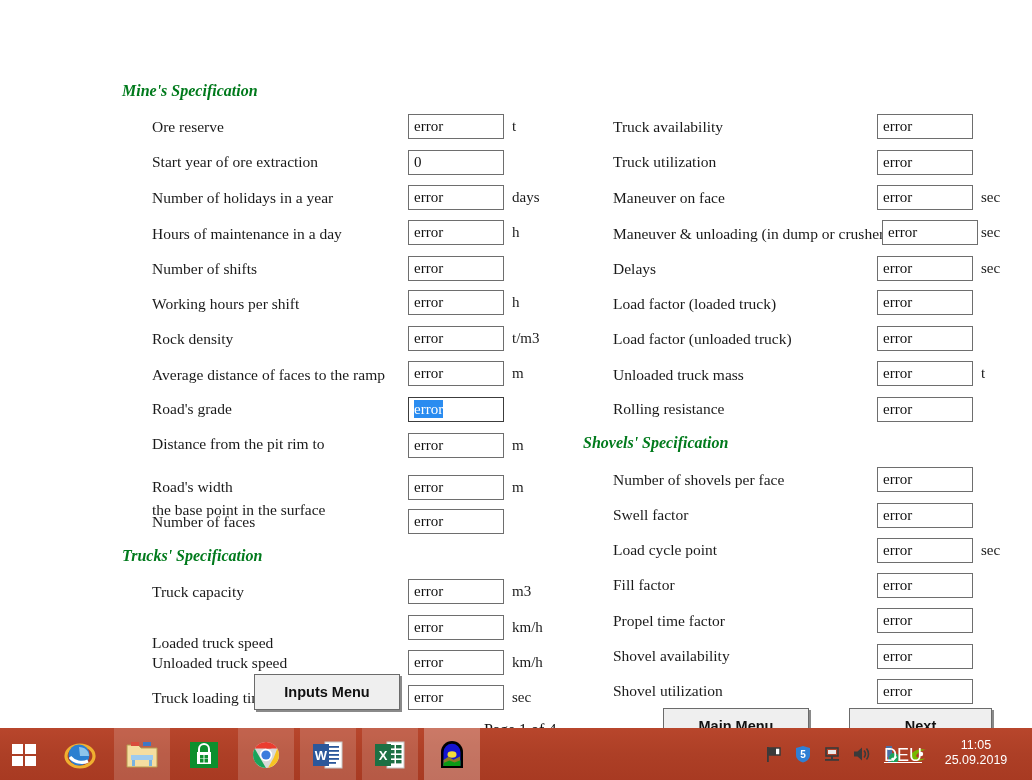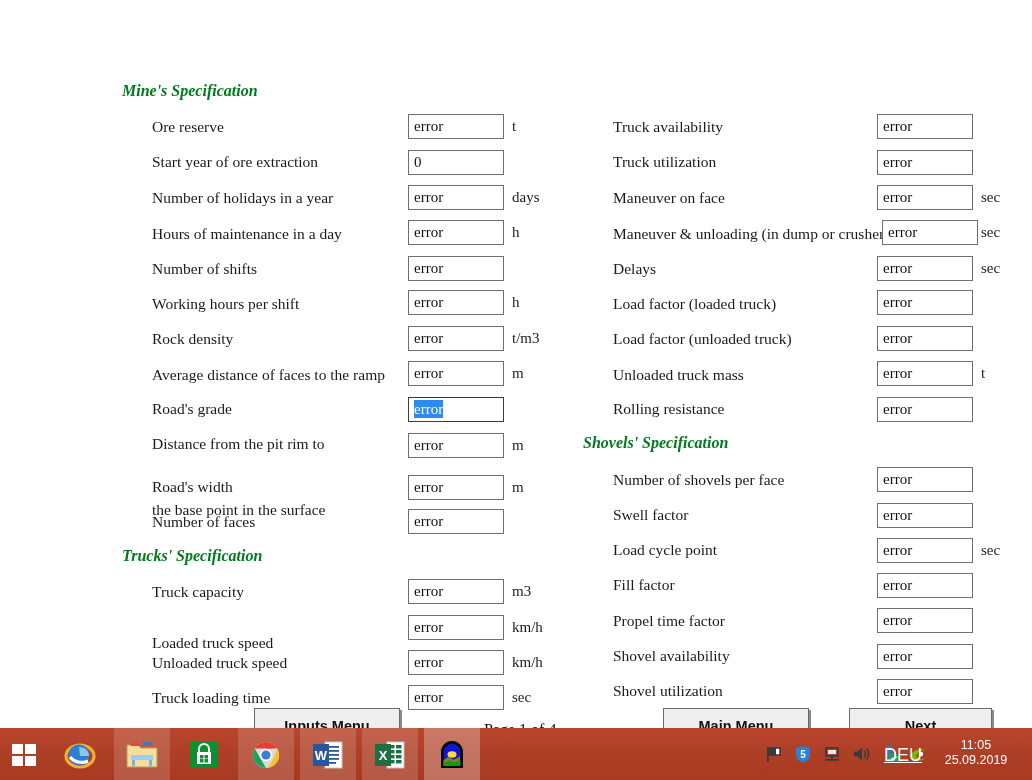--- a/index.html
+++ b/index.html
@@ -217,21 +217,21 @@
         <div class="tbox" style="left: 877px; top: 551px;">error</div>
         <div class="lbl" style="left: 613px; top: 590px;">Propel time factor</div>
         <div class="tbox" style="left: 877px; top: 586px;">error</div>
         <div class="lbl" style="left: 613px; top: 625px;">Shovel availability</div>
         <div class="tbox" style="left: 877px; top: 622px;">error</div>
         <div class="lbl" style="left: 613px; top: 660px;">Shovel utilization</div>
         <div class="tbox" style="left: 877px; top: 657px;">error</div>
       </div>
     <div id="pageno" style="left:484px;top:699px;">Page 1 of 4</div>
     <div id="buttons-host">
-        <div class="formbtn" style="left: 254px; top: 686px; width: 146px; height: 36px; line-height: 34px;">Inputs Menu</div>
+        <div class="formbtn" style="left: 254px; top: 652px; width: 146px; height: 36px; line-height: 34px;">Inputs Menu</div>
         <div class="formbtn" style="left: 663px; top: 686px; width: 146px; height: 36px; line-height: 34px;">Main Menu</div>
         <div class="formbtn" style="left: 849px; top: 686px; width: 143px; height: 36px; line-height: 34px;">Next</div>
       </div>
   </div>
 
   <div id="taskbar">
     <div id="start">
       <svg class="wlogo" viewBox="0 0 24 22">
         <rect x="0" y="0" width="11" height="10" fill="#ffffff"></rect>
         <rect x="13" y="0" width="11" height="10" fill="#ffffff"></rect>

